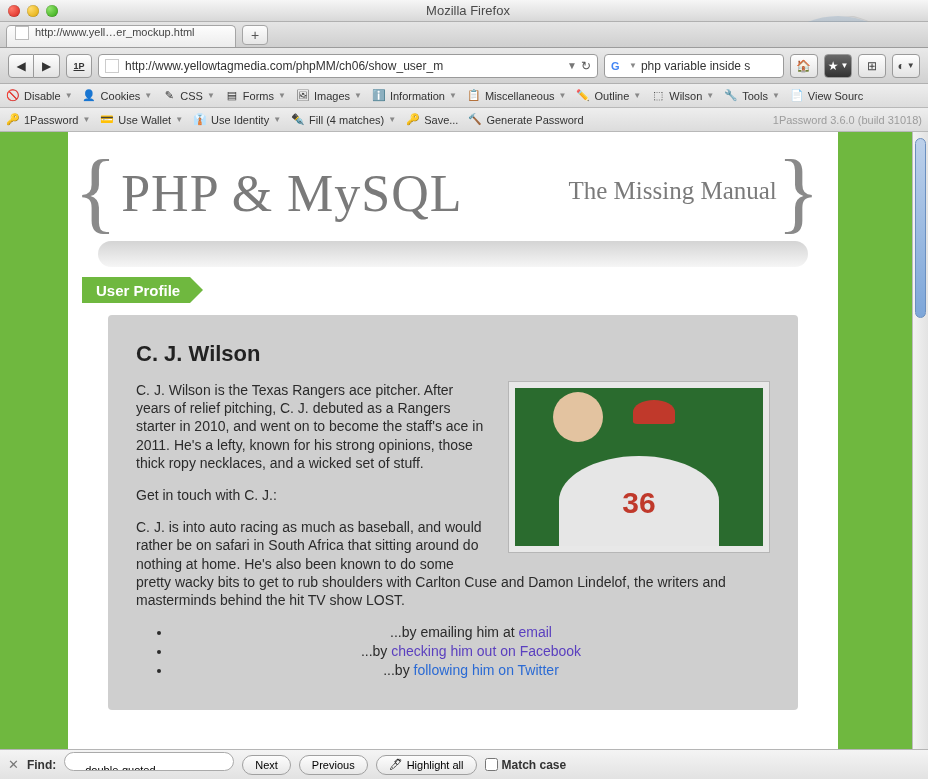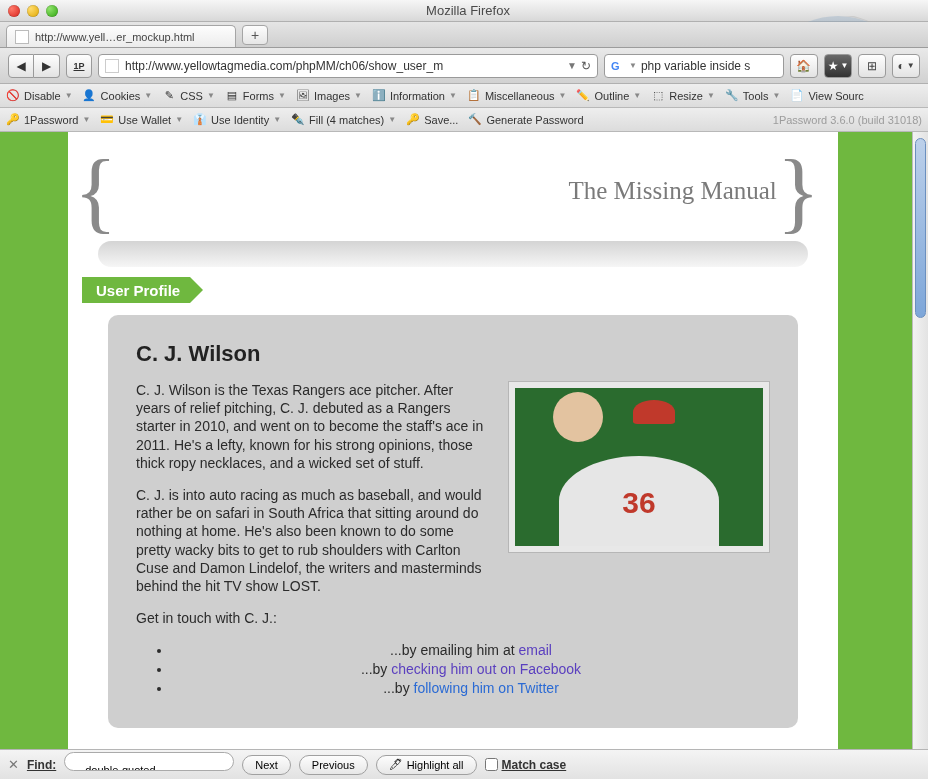--- a/index.html
+++ b/index.html
@@ -25,21 +25,21 @@
 }
 .traffic { display: flex; gap: 7px; }
 .traffic span { width: 12px; height: 12px; border-radius: 50%; display: block; box-shadow: inset 0 0 1px rgba(0,0,0,.5);}
 .tl-close{background:radial-gradient(circle at 30% 30%,#ff7b6b,#d8211b);}
 .tl-min{background:radial-gradient(circle at 30% 30%,#ffdb6b,#e0a800);}
 .tl-max{background:radial-gradient(circle at 30% 30%,#8fe36b,#2fa50f);}
 .win-title{ position:absolute; left:8px; right:0; text-align:center; color:#4a4a4a; font-size:13px;}
 
 
 .tabstrip{ height:26px; background:linear-gradient(#e5e5e5,#cfcfcf); display:flex; align-items:flex-end; padding-left:6px; gap:6px; border-bottom:1px solid #9c9c9c;}
-.tab{ background:linear-gradient(#fdfdfd,#ececec); border:1px solid #a5a5a5; border-bottom:none; border-radius:5px 5px 0 0; height:22px; min-width:230px; display:flex; align-items:center; padding:0 8px; font-size:11px; color:#444;}
+.tab{ background:linear-gradient(#fdfdfd,#ececec); border:1px solid #a5a5a5; border-bottom:none; border-radius:5px 5px 0 0; height:22px; min-width:230px; display:flex; align-items:flex-start; padding:0 8px; font-size:11px; color:#444;}
 .tab .pageicon{ width:14px; height:14px; border:1px solid #bbb; background:#fff; margin-right:6px;}
 .newtab{ width:26px; height:20px; border:1px solid #a5a5a5; border-radius:4px; background:linear-gradient(#fdfdfd,#e6e6e6); display:flex; align-items:center; justify-content:center; margin-bottom:2px; font-size:14px; color:#555;}
 
 
 .urlrow{ height:36px; background:linear-gradient(#e9e9e9,#d1d1d1); display:flex; align-items:center; padding:0 8px; gap:6px; border-bottom:1px solid #b0b0b0;}
 .navbtn{ width:26px; height:24px; border:1px solid #9a9a9a; border-radius:4px; background:linear-gradient(#fefefe,#e3e3e3); display:flex; align-items:center; justify-content:center; color:#333;}
 .navpair{ display:flex; }
 .navpair .navbtn:first-child{border-radius:4px 0 0 4px;}
 .navpair .navbtn:last-child{border-radius:0 4px 4px 0; border-left:none;}
 .urlbox{ flex:1; height:24px; border:1px solid #9a9a9a; border-radius:4px; background:#fff; display:flex; align-items:center; padding:0 6px; font-size:12px; color:#333; overflow:hidden;}
@@ -65,42 +65,42 @@
 .viewport .scrollbar{ position:absolute; right:0; top:0; bottom:0; width:16px; background:linear-gradient(to right,#f2f2f2,#e3e3e3); border-left:1px solid #bcbcbc;}
 .scrollbar .thumb{ position:absolute; left:2px; right:2px; top:6px; height:180px; background:linear-gradient(#bcd0ea,#7da6d9); border:1px solid #6a8fbf; border-radius:6px;}
 .page{ background:#fff; width:770px; margin:0 0 0 68px; min-height:620px; padding:20px 0 40px 0; position:relative;}
 .header{ display:flex; align-items:flex-end; padding:8px 18px 0 6px;}
 .brace{ font-family:Georgia,serif; font-size:90px; color:#8a8a8a; line-height:.7;}
 .phpmysql{ font-family:Georgia,'Times New Roman',serif; font-size:52px; color:#7a7a7a; font-weight:normal; letter-spacing:1px; margin:0 4px;}
 .subtitle{ font-family:Georgia,serif; font-size:25px; color:#7a7a7a; margin-left:auto; margin-bottom:18px;}
 .ribbon-gradient{ height:26px; margin:18px 30px 10px 30px; border-radius:13px; background:linear-gradient(#d4d4d4,#f6f6f6);}
 .tabarrow{ display:inline-flex; align-items:center; background:#6fb83f; color:#fff; font-family:Arial; font-size:15px; font-weight:bold; height:26px; padding:0 10px 0 14px; margin-left:14px; position:relative;}
 .tabarrow::after{ content:""; position:absolute; right:-13px; top:0; border-top:13px solid transparent; border-bottom:13px solid transparent; border-left:13px solid #6fb83f;}
-.card{ background:#cfcfcf; border-radius:10px; margin:12px 40px 0 40px; padding:26px 28px 30px 28px;}
+.card{ background:#cfcfcf; border-radius:4px; margin:12px 40px 0 40px; padding:26px 28px 30px 28px;}
 .card h2{ font-family:Arial,Helvetica,sans-serif; font-size:22px; color:#222; font-weight:bold; margin-bottom:14px;}
 .photo-frame{ float:right; background:#e8e8e8; border:1px solid #b6b6b6; padding:6px; margin:0 0 10px 18px; width:262px; height:172px;}
 .photo{ width:100%; height:100%; background:
   linear-gradient(135deg,#2a6b2e 0%,#2a6b2e 35%,#2a6b2e 35%),
   radial-gradient(circle at 55% 40%, #e3c3a0 0 18px, transparent 19px); 
   background-color:#2f7a34;
   position:relative; overflow:hidden;}
 .photo .jersey{ position:absolute; bottom:0; left:50%; transform:translateX(-50%); width:160px; height:90px; background:#e6e6e6; border-radius:50% 50% 0 0;}
 .photo .jersey::after{ content:attr(data-num); position:absolute; left:50%; top:30px; transform:translateX(-50%); color:#c0392b; font-weight:bold; font-family:Arial; font-size:30px;}
 .photo .arm{ position:absolute; top:4px; left:38px; width:50px; height:50px; background:#e3c3a0; border-radius:50%;}
 .photo .cap{ position:absolute; top:12px; left:118px; width:42px; height:24px; background:#c0392b; border-radius:50% 50% 10% 10%;}
 .card p{ font-family:Arial,Helvetica,sans-serif; font-size:14px; color:#2b2b2b; line-height:1.3; margin-bottom:14px;}
 .card ul{ margin-left:36px;}
 .card li{ font-family:Arial; font-size:14px; color:#2b2b2b; line-height:1.35;text-align:center;}
 .card a{ color:#5a3fbf; text-decoration:none;}
 .card a.alt{ color:#2a6ad4;}
 
 
 .findbar{ position:absolute; bottom:0; left:0; right:0; height:30px; background:linear-gradient(#f4f4f4,#e2e2e2); border-top:1px solid #b5b5b5; display:flex; align-items:center; padding:0 8px; gap:8px; font-size:12px;}
 .findbar .close{ color:#777; font-size:13px;}
-.findbar label{ color:#333; font-weight:bold;text-decoration:underline;}
+.findbar label{ color:#333; font-weight:bold;}
 .findfield{ width:170px; height:19px; border:1px solid #aaa; border-radius:10px; padding:16px 8px 0 20px; background:#fff; font-size:11px; position:relative;}
 .findwrap{ position:relative;}
 .findwrap::before{ content:"🔍"; position:absolute; left:6px; top:1px; font-size:10px; color:#888;}
 .pillbtn{ height:20px; border:1px solid #a0a0a0; border-radius:10px; background:linear-gradient(#fdfdfd,#e7e7e7); padding:0 12px; font-size:11px; display:flex; align-items:center;}
 .chk{ display:flex; align-items:center; gap:4px;}
 .chk input{ width:13px; height:13px;}
 
 
 .fflogo{ position:absolute; right:-40px; top:-26px; width:260px; height:200px; opacity:.35; pointer-events:none; z-index:0;}
 .fflogo svg{ width:100%; height:100%;}
@@ -194,21 +194,21 @@
           <span>Miscellaneous</span>
           <span class="dd">▼</span>
         </div>
   <div class="devitem">
           <span class="di-icon">✏️</span>
           <span>Outline</span>
           <span class="dd">▼</span>
         </div>
   <div class="devitem">
           <span class="di-icon">⬚</span>
-          <span>Resize</span>
+          <span>Wilson</span>
           <span class="dd">▼</span>
         </div>
   <div class="devitem">
           <span class="di-icon">🔧</span>
           <span>Tools</span>
           <span class="dd">▼</span>
         </div>
   <div class="devitem">
           <span class="di-icon">📄</span>
           <span>View Sourc</span>
@@ -247,40 +247,41 @@
   <div class="watermark">1Password 3.6.0 (build 31018)</div>
 </div>
 
 </div>
 </div>
 
 <div class="viewport">
   <div class="page">
     <div class="header">
       <span class="brace">{</span>
+      <span class="phpmysql">PHP &amp; MySQL</span>
       <span class="subtitle">The Missing Manual</span>
       <span class="brace">}</span>
     </div>
     <div class="ribbon-gradient"></div>
     <div class="tabarrow">
         <span>User Profile</span>
       </div>
 
     <div class="card">
       <h2>C. J. Wilson</h2>
       <div class="photo-frame">
         <div class="photo">
           <div class="arm"></div>
           <div class="cap"></div>
           <div class="jersey" data-num="36"></div>
         </div>
       </div>
       <p>C. J. Wilson is the Texas Rangers ace pitcher. After years of relief pitching, C. J. debuted as a Rangers starter in 2010, and went on to become the staff's ace in 2011. He's a lefty, known for his strong opinions, those thick ropy necklaces, and a wicked set of stuff.</p>
+      <p>Get in touch with C. J.:</p>
       <p>C. J. is into auto racing as much as baseball, and would rather be on safari in South Africa that sitting around do nothing at home. He's also been known to do some pretty wacky bits to get to rub shoulders with Carlton Cuse and Damon Lindelof, the writers and masterminds behind the hit TV show LOST.</p>
-      <p>Get in touch with C. J.:</p>
       <ul>
         <li><span>...by emailing him at </span><a href="#">email</a></li>
         <li><span>...by </span><a href="#">checking him out on Facebook</a></li>
         <li><span>...by </span><a href="#" class="alt">following him on Twitter</a></li>
       </ul>
     </div>
   </div>
   <div class="scrollbar">
     <div class="thumb"></div>
   </div>

